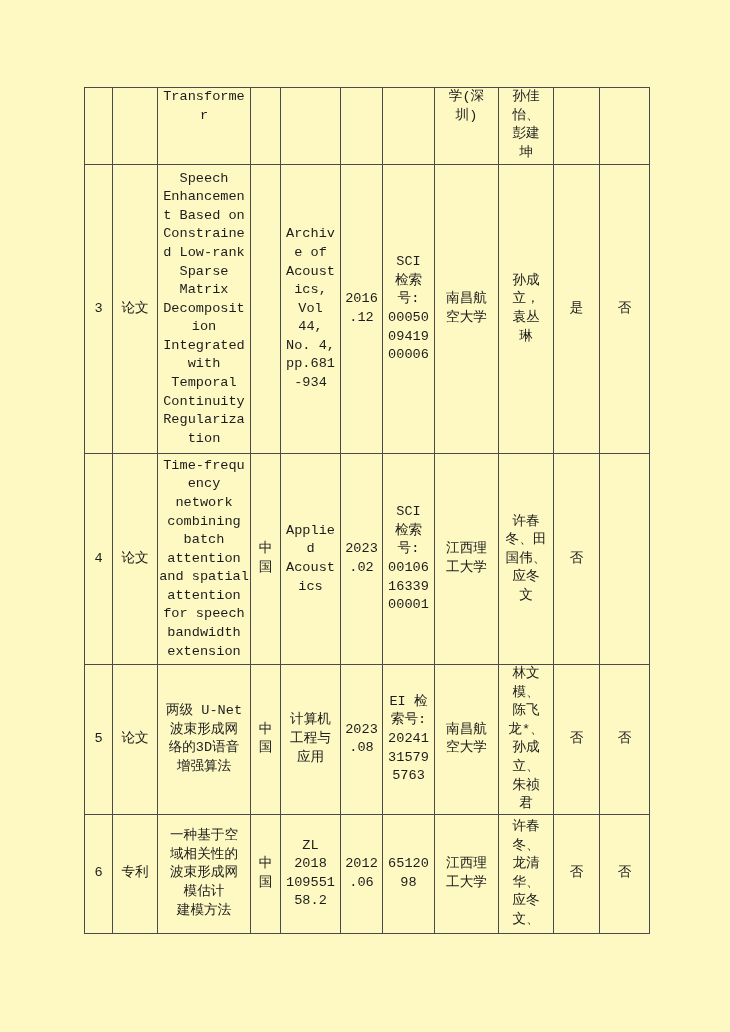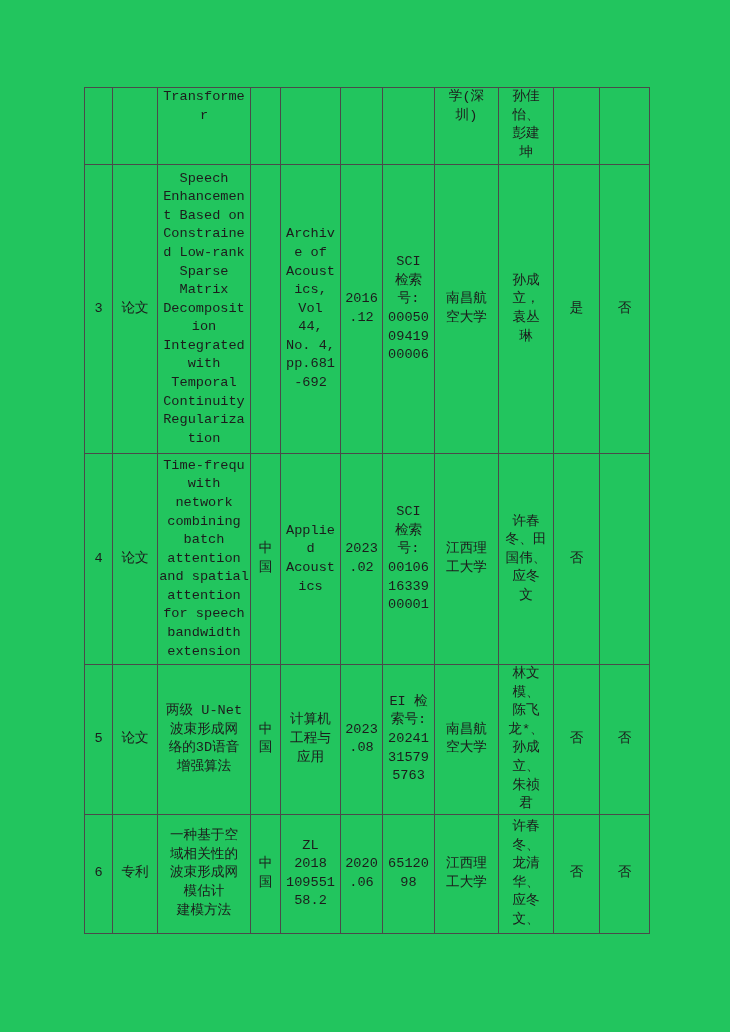--- a/index.html
+++ b/index.html
@@ -10,21 +10,21 @@
   body {
     width: 730px;
     height: 1032px;
     position: relative;
     font-family: "Liberation Mono", "DejaVu Sans Mono", monospace;
     color: #1c1c1c;
   }
   .doc-page {
     position: absolute;
     inset: 0;
-    background: #22c55e;
+    background: #fef9c3;
   }
   table.pub-table {
     position: absolute;
     left: 84px;
     top: 87px;
     border-collapse: collapse;
     table-layout: fixed;
   }
   table.pub-table td {
     border: 1px solid #4a4a4a;
@@ -117,21 +117,21 @@
 tion</td>
         <td></td>
         <td>Archiv
 e of
 Acoust
 ics,
 Vol
 44,
 No. 4,
 pp.681
--692</td>
+-934</td>
         <td>2016
 .12</td>
         <td>SCI
 检索
 号:
 00050
 09419
 00006</td>
         <td>南昌航
 空大学</td>
@@ -139,21 +139,21 @@
 立，
 袁丛
 琳</td>
         <td>是</td>
         <td>否</td>
       </tr>
       <tr class="row-4">
         <td>4</td>
         <td>论文</td>
         <td>Time-frequ
-with
+ency
 network
 combining
 batch
 attention
 and spatial
 attention
 for speech
 bandwidth
 extension</td>
         <td>中
@@ -219,21 +219,21 @@
 域相关性的
 波束形成网
 模估计
 建模方法</td>
         <td>中
 国</td>
         <td>ZL
 2018
 109551
 58.2</td>
-        <td>2020
+        <td>2012
 .06</td>
         <td>65120
 98</td>
         <td>江西理
 工大学</td>
         <td>许春
 冬、
 龙清
 华、
 应冬

